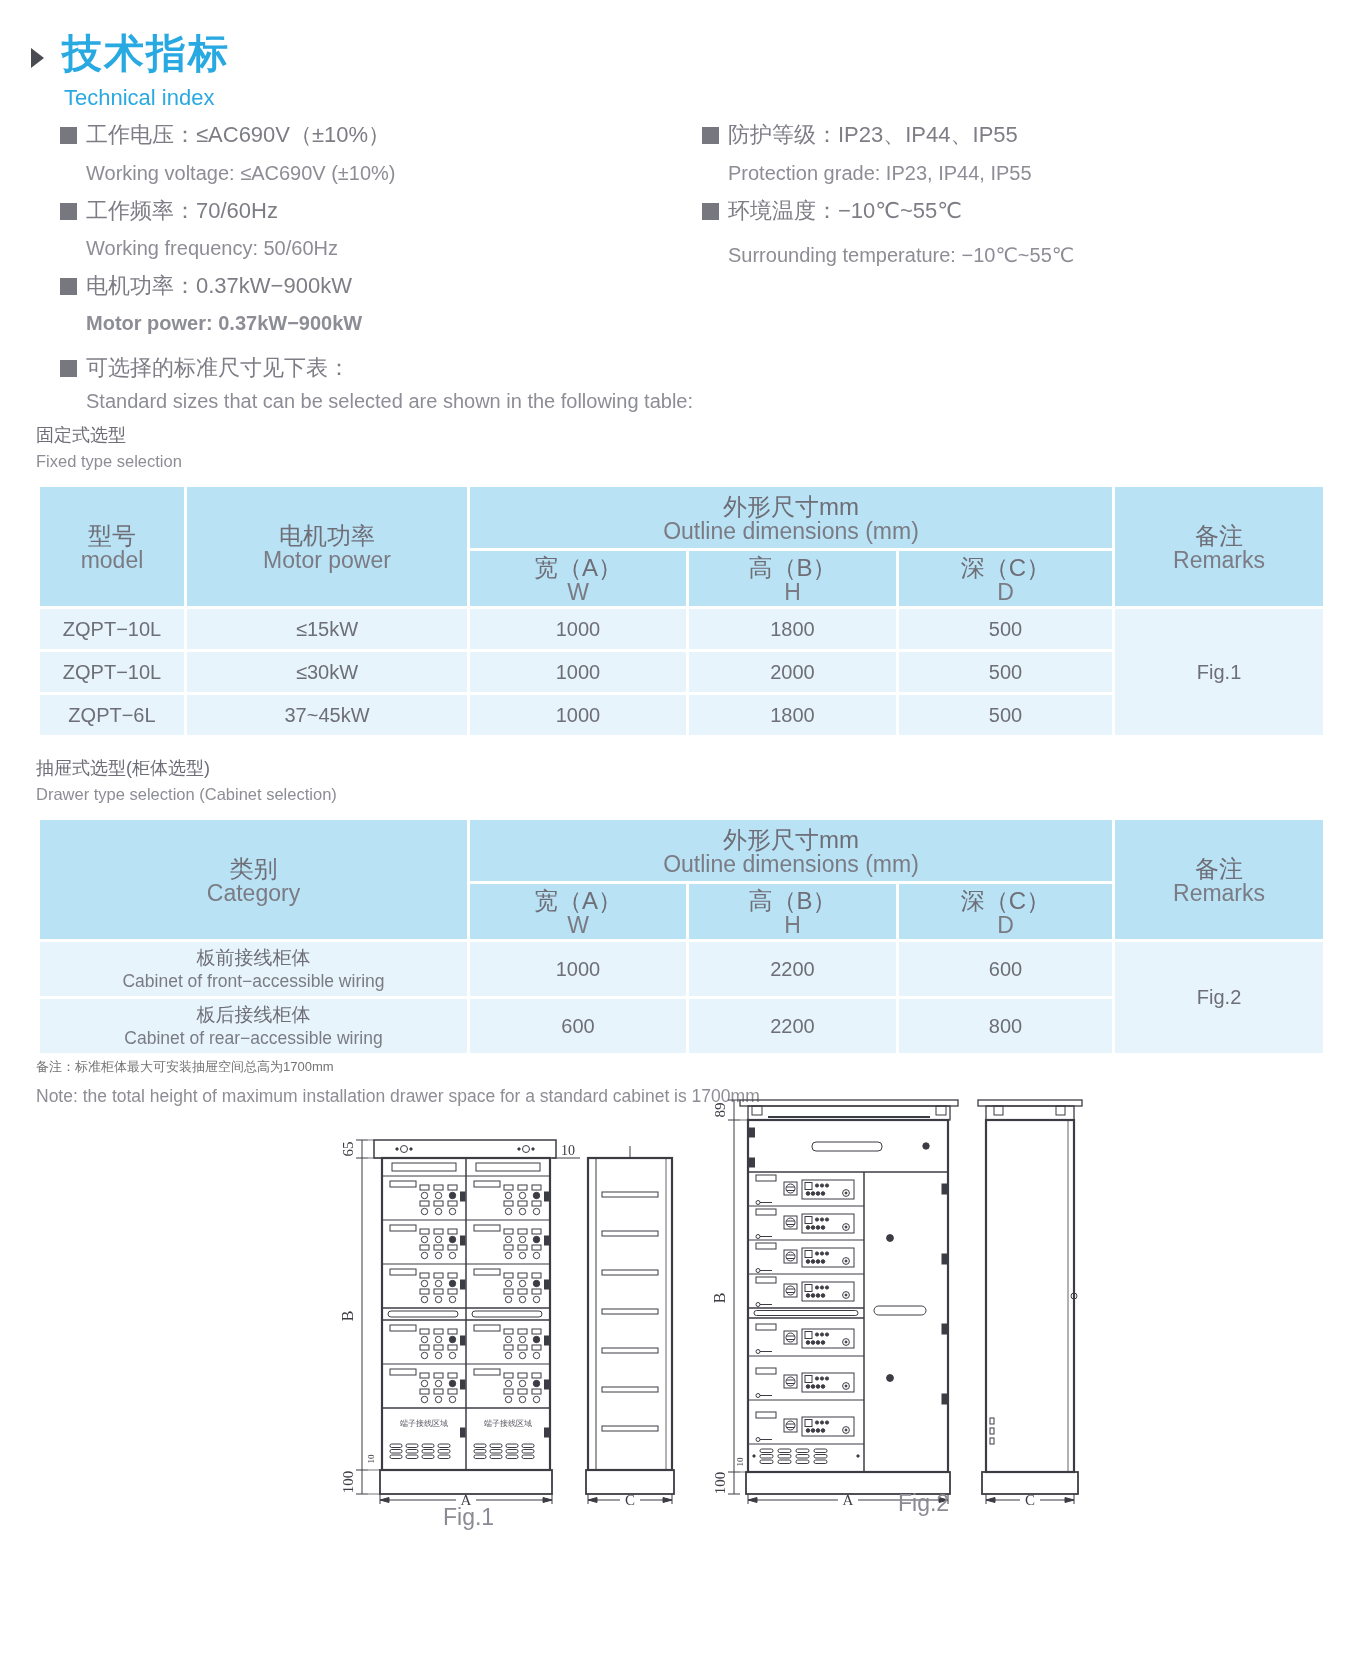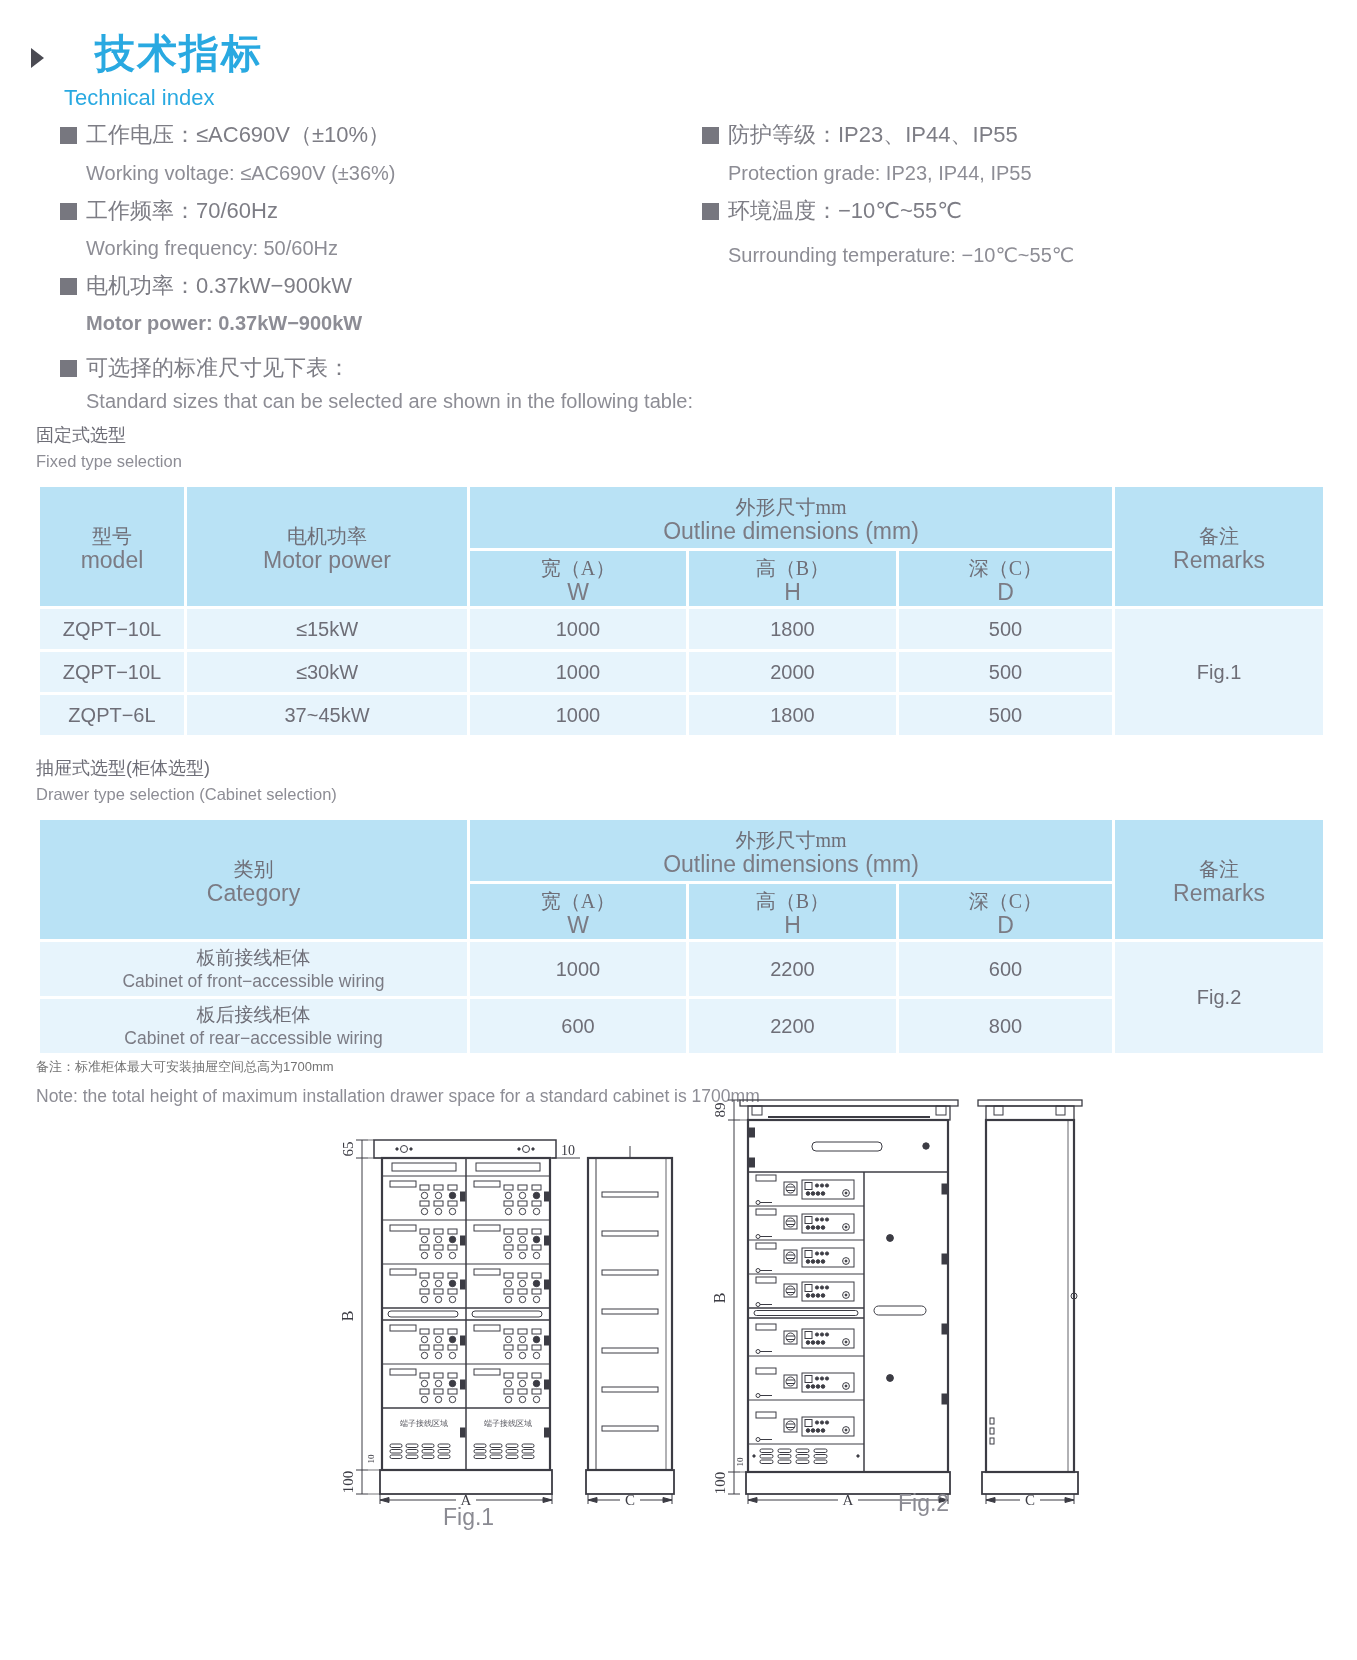--- a/index.html
+++ b/index.html
@@ -2,38 +2,38 @@
 <html><head>
 <meta charset="utf-8">
 <style>
   html,body{margin:0;padding:0;background:#fff;}
   body{width:1357px;height:1660px;position:relative;overflow:hidden;
        font-family:"Liberation Sans","DejaVu Sans",sans-serif;}
   .abs{position:absolute;}
   
   .title-arrow{width:0;height:0;border-top:10px solid transparent;border-bottom:10px solid transparent;
                border-left:13px solid #4a4a52;}
-  .title-cn{font-size:40px;font-weight:700;color:#29a9e1;letter-spacing:2px;margin-left:33px;}
+  .title-cn{font-size:40px;font-weight:700;color:#29a9e1;letter-spacing:2px;}
   .title-en{font-size:22px;color:#29a9e1;}
   
   .spec-cn{font-size:22px;color:#7d7d85;white-space:nowrap;display:flex;align-items:center;}
   .spec-cn .sq{display:inline-block;width:17px;height:17px;background:#77777f;margin-right:9px;flex:0 0 auto;}
   .spec-en{font-size:20px;color:#8d8d95;white-space:nowrap;}
   
   .sec-cn{font-size:18px;color:#6e6e77;}
   .sec-en{font-size:16.5px;color:#8d8d95;}
   .note-cn{font-size:13px;color:#737373;}
   .note-en{font-size:17.5px;color:#8d8d95;}
   
   table.spec{border-collapse:collapse;table-layout:fixed;width:1286px;}
   table.spec td,table.spec th{border:3px solid #ffffff;text-align:center;vertical-align:middle;
         color:#6e6e77;font-weight:400;padding:0;}
   table.spec thead td{background:#b9e2f5;}
   table.spec tbody td{background:#e7f4fc;}
-  .hcn{font-size:20px;line-height:26px;font-family:Liberation Serif, serif;}
+  .hcn{font-size:24px;line-height:26px;}
   .hen{font-size:23px;line-height:22px;color:#7b7b84;}
   .num{font-size:20px;}
   .mdl{font-size:20px;}
   .catcn{font-size:19px;line-height:25px;}
   .caten{font-size:17.5px;line-height:23px;color:#7b7b84;}
   .remk{font-size:20px;}
   
   .figcap{font-size:23px;color:#8a8a92;}
   svg text{font-family:"Liberation Serif","DejaVu Serif",serif;fill:#3c3c44;}
   svg .tiny{font-family:"Liberation Sans","DejaVu Sans",sans-serif;fill:#55555d;}
@@ -42,21 +42,21 @@
 <body>
 
 <div class="abs title-arrow" style="left:31px;top:48px;"></div>
 <div class="abs title-cn" style="left:62px;top:26px;">技术指标</div>
 <div class="abs title-en" style="left:64px;top:85px;">Technical index</div>
 
 <div class="abs spec-cn" style="left:60px;top:120px;">
     <span class="sq"></span>
     <span>工作电压：≤AC690V（±10%）</span>
   </div>
-<div class="abs spec-en" style="left:86px;top:162px;">Working voltage: ≤AC690V (±36%)</div>
+<div class="abs spec-en" style="left:86px;top:162px;">Working voltage: ≤AC690V (±10%)</div>
 <div class="abs spec-cn" style="left:60px;top:196px;">
     <span class="sq"></span>
     <span>工作频率：70/60Hz</span>
   </div>
 <div class="abs spec-en" style="left:86px;top:237px;">Working frequency: 50/60Hz</div>
 <div class="abs spec-cn" style="left:60px;top:271px;">
     <span class="sq"></span>
     <span>电机功率：0.37kW−900kW</span>
   </div>
 <div class="abs spec-en" style="left:86px;top:312px;font-weight:bold;">Motor power: 0.37kW−900kW</div>

